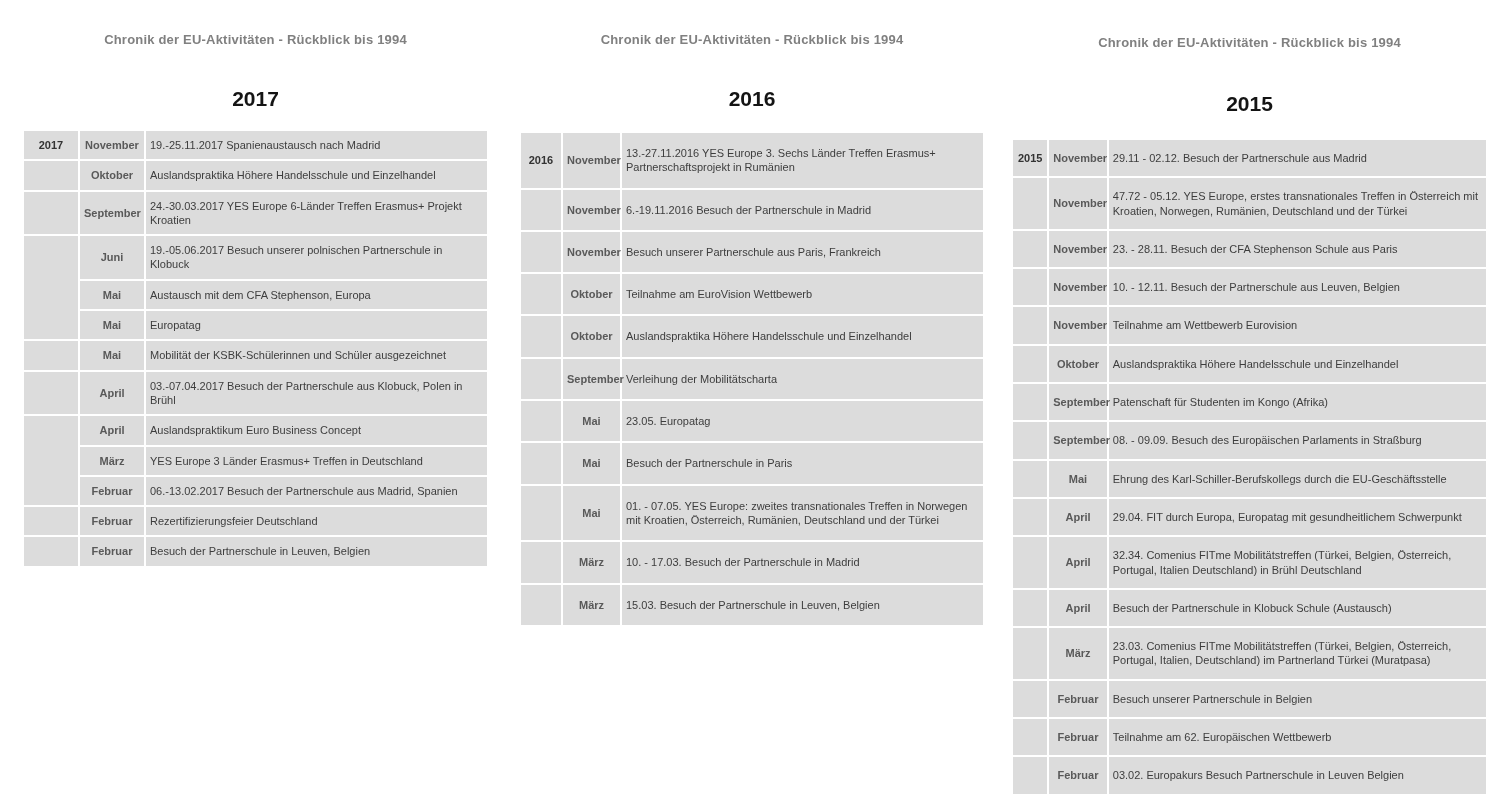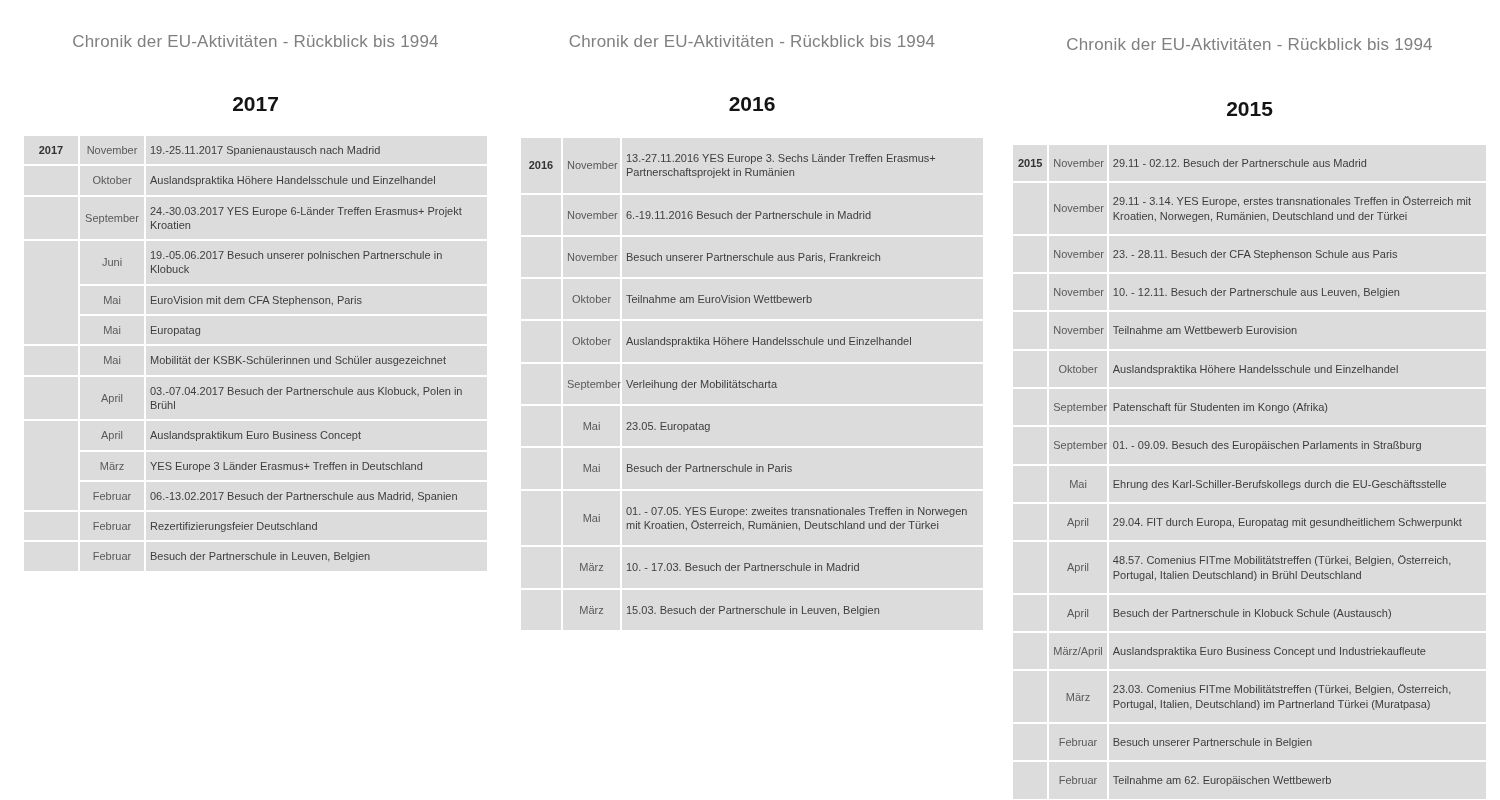--- a/index.html
+++ b/index.html
@@ -8,21 +8,21 @@
     font-family:"Liberation Sans","DejaVu Sans",sans-serif;
     -webkit-font-smoothing:antialiased;
   }
   .col{position:absolute;top:0;}
   .col-2017{left:22px;width:467px;}
   .col-2016{left:519px;width:466px;}
   .col-2015{left:1011px;width:477px;}
 
   .chron-title{
     margin-top:32px;text-align:center;
-    color:#808080;font-weight:normal;font-size:17px;letter-spacing:.2px;
+    color:#808080;font-weight:bold;font-size:13px;letter-spacing:.2px;
   }
   .col-2015 .chron-title{margin-top:35px;}
 
   .year-heading{
     margin-top:40px;text-align:center;
     color:#141414;font-weight:bold;font-size:21px;
   }
   .col-2015 .year-heading{margin-top:42px;}
 
   table.chronik{
@@ -37,21 +37,21 @@
     font-size:11px;line-height:1.3;
     vertical-align:middle;
     padding:7px 4px;
   }
   .col-2016 table.chronik td{padding:13px 4px;}
   .col-2015 table.chronik td{padding:11px 4px;}
 
   td.year-cell{
     font-weight:bold;color:#333333;text-align:center;vertical-align:top;
   }
-  td.month-cell{color:#595959;text-align:center;}
+  td.month-cell{color:#595959;text-align:center;font-weight:bold;}
   td.desc-cell{color:#3d3d3d;text-align:left;padding-left:8px;padding-right:6px;}
 </style>
 </head>
 <body>
 
 <div class="col col-2017">
   <div class="chron-title">Chronik der EU-Aktivitäten - Rückblick bis 1994</div>
   <div class="year-heading">2017</div>
   <table class="chronik">
     <colgroup>
@@ -75,21 +75,21 @@
           <td class="month-cell">September</td>
           <td class="desc-cell">24.-30.03.2017 YES Europe 6-Länder Treffen Erasmus+ Projekt Kroatien</td>
         </tr>
         <tr>
           <td class="year-cell" rowspan="3"></td>
           <td class="month-cell">Juni</td>
           <td class="desc-cell">19.-05.06.2017 Besuch unserer polnischen Partnerschule in Klobuck</td>
         </tr>
         <tr>
           <td class="month-cell">Mai</td>
-          <td class="desc-cell">EuroVision mit dem CFA Stephenson, Paris</td>
+          <td class="desc-cell">Austausch mit dem CFA Stephenson, Europa</td>
         </tr>
         <tr>
           <td class="month-cell">Mai</td>
           <td class="desc-cell">Europatag</td>
         </tr>
         <tr>
           <td class="year-cell"></td>
           <td class="month-cell">Mai</td>
           <td class="desc-cell">Mobilität der KSBK-Schülerinnen und Schüler ausgezeichnet</td>
         </tr>
@@ -205,21 +205,21 @@
       </colgroup>
     <tbody>
         <tr>
           <td class="year-cell">2015</td>
           <td class="month-cell">November</td>
           <td class="desc-cell">29.11 - 02.12. Besuch der Partnerschule aus Madrid</td>
         </tr>
         <tr>
           <td class="year-cell"></td>
           <td class="month-cell">November</td>
-          <td class="desc-cell">29.11 - 3.14. YES Europe, erstes transnationales Treffen in Österreich mit Kroatien, Norwegen, Rumänien, Deutschland und der Türkei</td>
+          <td class="desc-cell">47.72 - 05.12. YES Europe, erstes transnationales Treffen in Österreich mit Kroatien, Norwegen, Rumänien, Deutschland und der Türkei</td>
         </tr>
         <tr>
           <td class="year-cell"></td>
           <td class="month-cell">November</td>
           <td class="desc-cell">23. - 28.11. Besuch der CFA Stephenson Schule aus Paris</td>
         </tr>
         <tr>
           <td class="year-cell"></td>
           <td class="month-cell">November</td>
           <td class="desc-cell">10. - 12.11. Besuch der Partnerschule aus Leuven, Belgien</td>
@@ -235,46 +235,41 @@
           <td class="desc-cell">Auslandspraktika Höhere Handelsschule und Einzelhandel</td>
         </tr>
         <tr>
           <td class="year-cell"></td>
           <td class="month-cell">September</td>
           <td class="desc-cell">Patenschaft für Studenten im Kongo (Afrika)</td>
         </tr>
         <tr>
           <td class="year-cell"></td>
           <td class="month-cell">September</td>
-          <td class="desc-cell">01. - 09.09. Besuch des Europäischen Parlaments in Straßburg</td>
+          <td class="desc-cell">08. - 09.09. Besuch des Europäischen Parlaments in Straßburg</td>
         </tr>
         <tr>
           <td class="year-cell"></td>
           <td class="month-cell">Mai</td>
           <td class="desc-cell">Ehrung des Karl-Schiller-Berufskollegs durch die EU-Geschäftsstelle</td>
         </tr>
         <tr>
           <td class="year-cell"></td>
           <td class="month-cell">April</td>
           <td class="desc-cell">29.04. FIT durch Europa, Europatag mit gesundheitlichem Schwerpunkt</td>
         </tr>
         <tr>
           <td class="year-cell"></td>
           <td class="month-cell">April</td>
-          <td class="desc-cell">48.57. Comenius FITme Mobilitätstreffen (Türkei, Belgien, Österreich, Portugal, Italien Deutschland) in Brühl Deutschland</td>
+          <td class="desc-cell">32.34. Comenius FITme Mobilitätstreffen (Türkei, Belgien, Österreich, Portugal, Italien Deutschland) in Brühl Deutschland</td>
         </tr>
         <tr>
           <td class="year-cell"></td>
           <td class="month-cell">April</td>
           <td class="desc-cell">Besuch der Partnerschule in Klobuck Schule (Austausch)</td>
-        </tr>
-        <tr>
-          <td class="year-cell"></td>
-          <td class="month-cell">März/April</td>
-          <td class="desc-cell">Auslandspraktika Euro Business Concept und Industriekaufleute</td>
         </tr>
         <tr>
           <td class="year-cell"></td>
           <td class="month-cell">März</td>
           <td class="desc-cell">23.03. Comenius FITme Mobilitätstreffen (Türkei, Belgien, Österreich, Portugal, Italien, Deutschland) im Partnerland Türkei (Muratpasa)</td>
         </tr>
         <tr>
           <td class="year-cell"></td>
           <td class="month-cell">Februar</td>
           <td class="desc-cell">Besuch unserer Partnerschule in Belgien</td>

